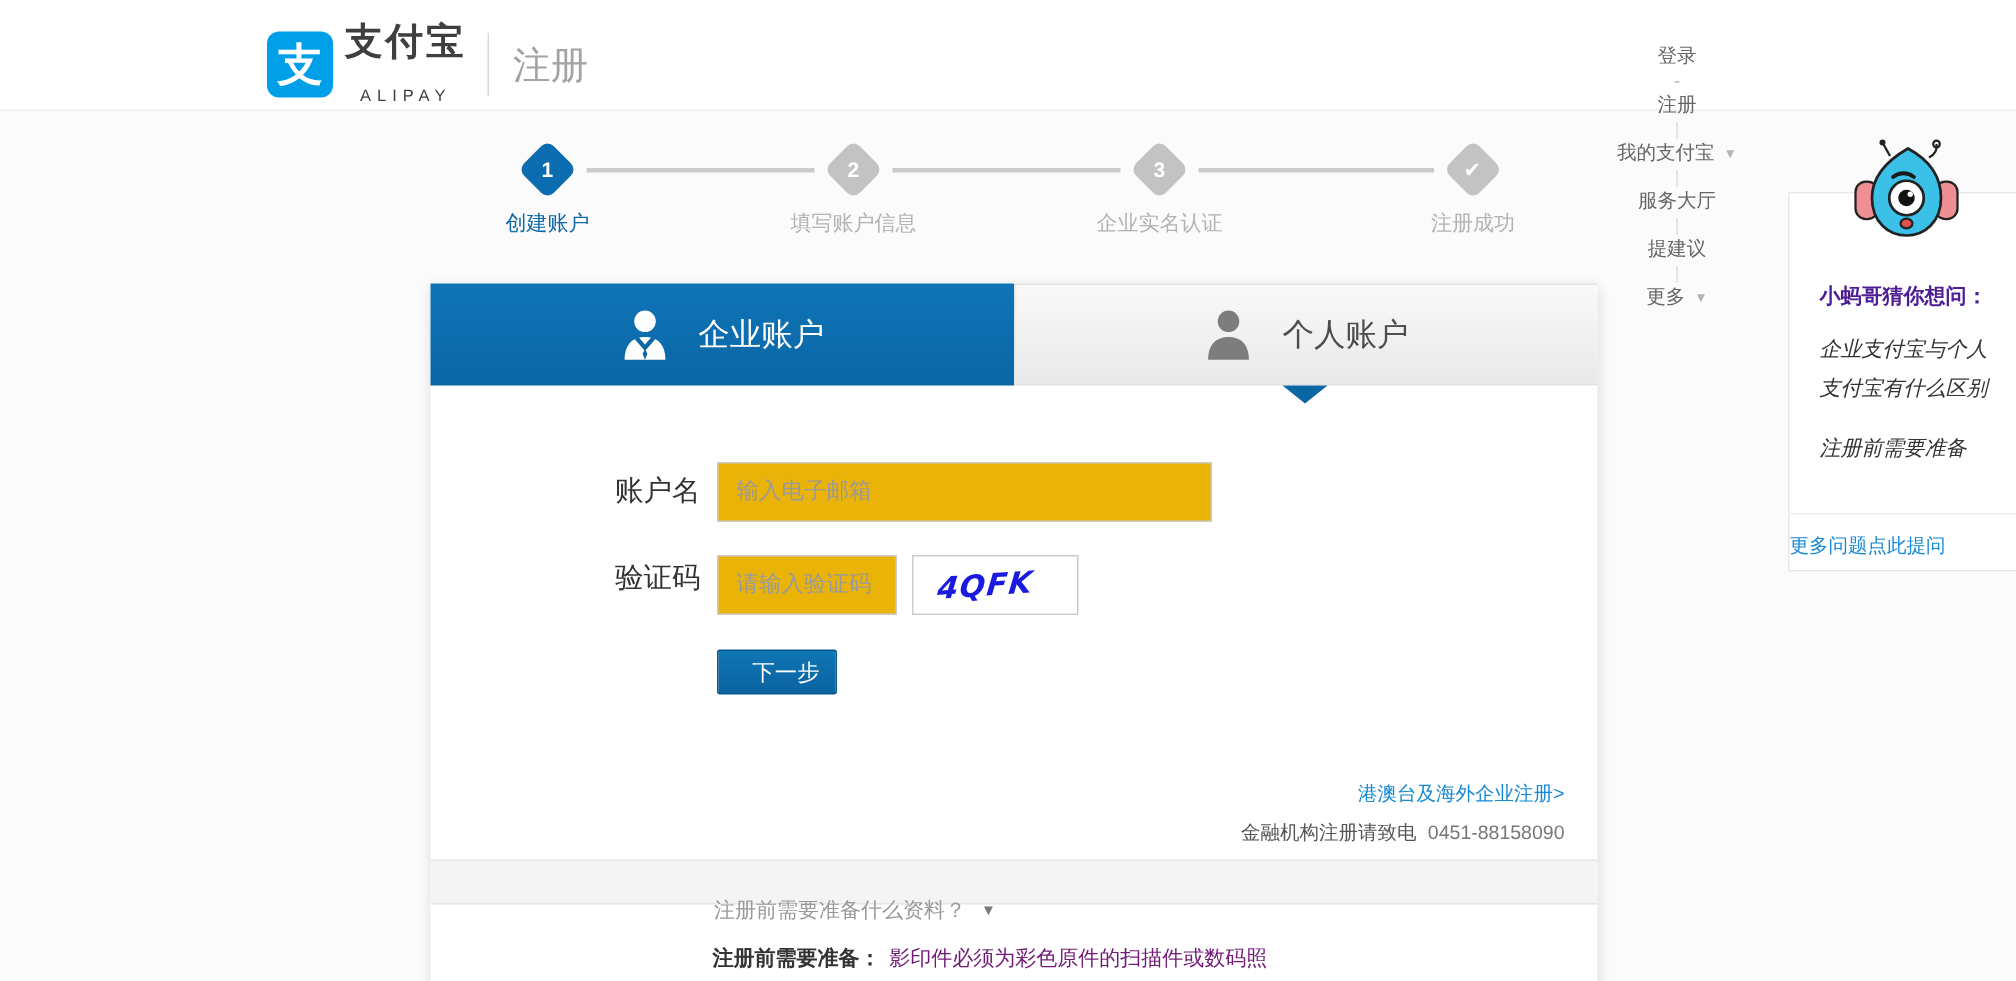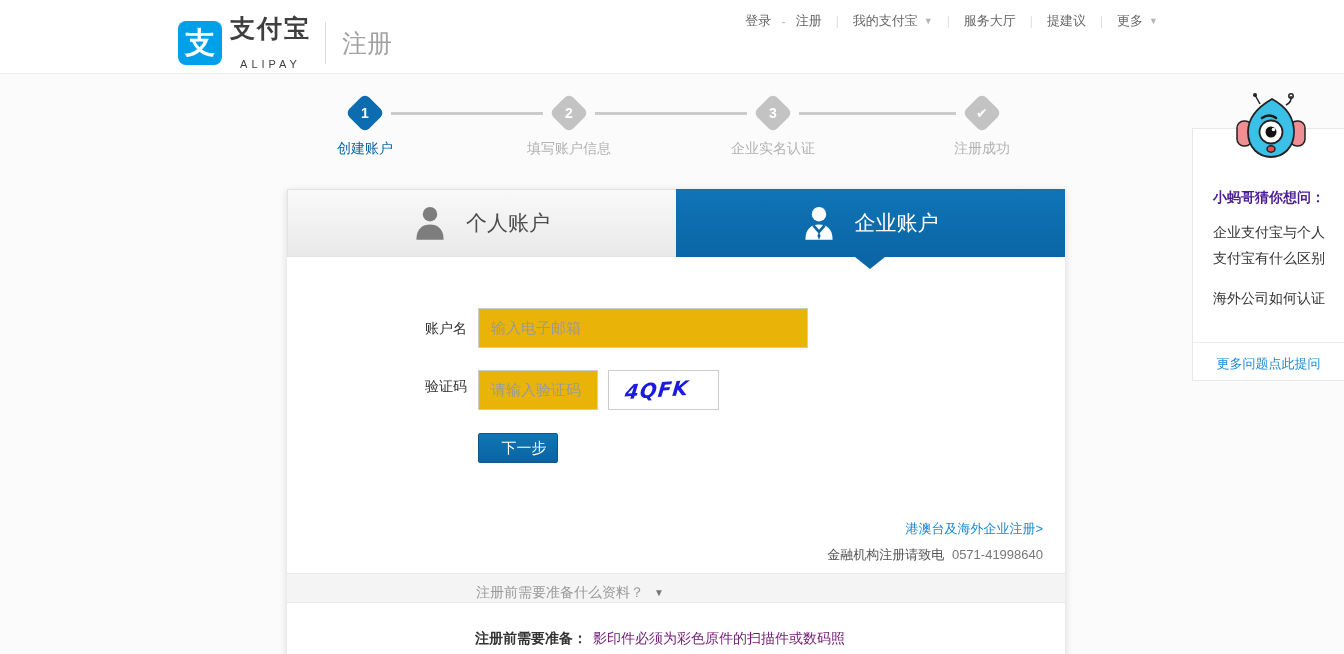--- a/index.html
+++ b/index.html
@@ -9,21 +9,21 @@
   
   .header { position:absolute; top:0; left:0; width:1344px; height:74px; background:#fff; border-bottom:1px solid #ededed; }
   .logo-block { position:absolute; left:178px; top:15px; display:flex; align-items:center; }
   .logo-mark { width:44px; height:44px; background:#00a0e9; border-radius:8px; color:#fff; font-size:30px; font-weight:bold; display:flex; align-items:center; justify-content:center; }
   .brand { margin-left:8px; display:flex; flex-direction:column; align-items:center;gap:16px; }
   .brand-cn { font-size:25px; font-weight:bold; color:#3f3f3f; line-height:26px; letter-spacing:2px; }
   .brand-en { font-size:11px; color:#3f3f3f; letter-spacing:4px; line-height:14px; }
   .logo-divider { width:1px; height:42px; background:#d9d9d9; margin:0 16px 0 14px; }
   .page-label { font-size:25px; color:#a3a3a3; font-weight:normal; }
 
-  .top-nav { position:absolute; right:186px; top:12px; display:flex; align-items:center; font-size:13px; color:#666; }
+  .top-nav { position:absolute; right:186px; top:28px; display:flex; align-items:center; font-size:13px; color:#666;flex-direction:column; }
   .top-nav a { color:#666; text-decoration:none; cursor:pointer; }
   .nav-sep { color:#ddd; margin:0 14px; font-size:12px; }
   .nav-dash { color:#bbb; margin:0 10px; }
   .caret { display:inline-block; margin-left:6px; font-size:9px; color:#b5b5b5; vertical-align:1px; }
 
   
   .steps { position:absolute; left:287px; top:96px; width:778px; height:72px; }
   .connector { position:absolute; height:3px; background:#cbcbcb; top:16px; }
   .c1 { left:104px; width:152px; } .c2 { left:308px; width:152px; } .c3 { left:512px; width:157px; }
   .diamond { position:absolute; top:3px; width:28px; height:28px; border-radius:6px; transform:rotate(45deg); display:flex; align-items:center; justify-content:center; background:#c3c3c3; }
@@ -37,48 +37,48 @@
   
   .card { position:absolute; left:287px; top:189px; width:778px; height:480px; background:#fff; box-shadow:0 2px 8px rgba(0,0,0,0.14); }
   .tabs { position:absolute; left:0; top:0; width:778px; height:68px; display:flex; }
   .tab { width:50%; height:68px; display:flex; align-items:center; justify-content:center; cursor:pointer; }
   .tab-personal { background:linear-gradient(#f9f9f9,#e9e9e9); border:1px solid #e2e2e2; border-right:none; }
   .tab-enterprise { background:linear-gradient(#0f74b6,#0b66a6); }
   .tab-label-personal { font-size:21px; color:#4d4d4d; margin-left:20px; }
   .tab-label-enterprise { font-size:21px; color:#fff; margin-left:20px; }
   .tab-pointer { position:absolute; left:568px; top:68px; width:0; height:0; border-left:15px solid transparent; border-right:15px solid transparent; border-top:12px solid #0b66a6; }
 
-  .form-label { position:absolute; left:0; width:180px; text-align:right; font-size:14px; color:#333; line-height:40px; }
+  .form-label { position:absolute; left:0; width:180px; text-align:right; font-size:19px; color:#333; line-height:40px; }
   .fl1 { top:119px; } .fl2 { top:177px; }
   .text-input { position:absolute; border:1px solid #ccc; background:#eab308; font-size:15px; color:#333; padding:0 12px; outline:none; font-family:Liberation Serif, serif; }
   .text-input::placeholder { color:#9a9a9a; opacity:1; }
   .input-account { left:191px; top:119px; width:330px; height:40px; }
   .input-captcha { left:191px; top:181px; width:120px; height:40px; }
   .captcha-box { position:absolute; left:321px; top:181px; width:111px; height:40px; border:1px solid #ccc; background:#fff; display:flex; align-items:center; cursor:pointer; }
   .captcha-text { font-style:italic; font-weight:900; font-size:20px; color:#1a1ae0; transform:rotate(-4deg) skewX(-10deg); margin-left:16px; letter-spacing:1px; font-family:"DejaVu Sans",sans-serif; }
   .next-btn { position:absolute; left:191px; top:244px; width:80px; height:30px; background:linear-gradient(#1076b4,#0a63a2); border:1px solid #09578c; border-radius:2px; color:#fff; font-size:15px; cursor:pointer; font-family:inherit;padding-left:12px; }
 
   .overseas-link { position:absolute; right:22px; top:331px; font-size:13px; color:#1789d6; text-decoration:none; cursor:pointer; }
   .finance-note { position:absolute; right:22px; top:357px; font-size:13px; }
   .finance-cn { color:#555; } .finance-phone { color:#777; margin-left:4px; }
 
   .accordion { position:absolute; left:0; top:384px; width:778px; height:30px; background:#f4f4f4; border-top:1px solid #e7e7e7; border-bottom:1px solid #e7e7e7; cursor:pointer; }
-  .accordion-text { position:absolute; left:189px; top:4px; line-height:28px; font-size:14px; color:#9a9a9a; }
+  .accordion-text { position:absolute; left:189px; top:18px; line-height:28px; font-size:14px; color:#9a9a9a; }
   .accordion-caret { display:inline-block; margin-left:10px; font-size:10px; color:#777; vertical-align:1px; }
   .prep-line { position:absolute; left:188px; top:441px; font-size:14px; }
   .prep-bold { color:#333; font-weight:bold; }
   .prep-gray { color:#701a75; margin-left:2px; }
 
   
   .helper-card { position:absolute; left:1192px; top:128px; width:153px; height:253px; background:#fff; border:1px solid #e8e8e8; }
   .helper-title { position:absolute; left:20px; top:60px; font-size:14px; font-weight:bold; color:#4c1d95; }
-  .helper-q { position:absolute; left:20px; width:114px; font-size:14px; color:#333; line-height:26px; cursor:pointer; }
+  .helper-q { position:absolute; left:20px; width:114px; font-size:14px; color:#333; line-height:26px; cursor:pointer;font-style:italic; }
   .hq1 { top:90px; } .hq2 { top:156px; }
   .helper-divider { position:absolute; left:0; top:213px; width:100%; border-top:1px solid #ececec; }
-  .helper-link { position:absolute; left:0; top:226px; width:100%; text-align:center; font-size:13px; color:#1789d6; text-decoration:none; cursor:pointer; }
+  .helper-link { position:absolute; left:0; top:226px; width:100%; font-size:13px; color:#1789d6; text-decoration:none; cursor:pointer; }
   .mascot { position:absolute; left:1236px; top:92px; z-index:3; }
 </style>
 </head>
 <body>
 
 <div id="screen">
 
   <div class="header">
     <div class="logo-block">
       <div class="logo-mark">支</div>
@@ -124,72 +124,72 @@
       </div>
 
     <div class="step-label l1 active">创建账户</div>
     <div class="step-label l2">填写账户信息</div>
     <div class="step-label l3">企业实名认证</div>
     <div class="step-label l4">注册成功</div>
   </div>
 
   <div class="card">
     <div class="tabs">
-      <div class="tab tab-personal">
-        <svg width="32" height="36" viewBox="0 0 40 44">
-          <circle cx="20" cy="11" r="9" fill="#7d7d7d"></circle>
-          <path d="M3,43 C3,29 11,24 20,24 C29,24 37,29 37,43 Z" fill="#7d7d7d"></path>
-        </svg>
-        <span class="tab-label-personal">个人账户</span>
-      </div>
       <div class="tab tab-enterprise">
         <svg width="32" height="36" viewBox="0 0 40 44">
           <circle cx="20" cy="11" r="9" fill="#fff"></circle>
           <path d="M3,43 C3,29 11,24 20,24 C29,24 37,29 37,43 Z" fill="#fff"></path>
           <path d="M13,25 L20,33 L27,25" stroke="#0b66a6" stroke-width="3.5" fill="none"></path>
           <path d="M20,34 L18,38 L20,43 L22,38 Z" fill="#0b66a6"></path>
         </svg>
         <span class="tab-label-enterprise">企业账户</span>
       </div>
+      <div class="tab tab-personal">
+        <svg width="32" height="36" viewBox="0 0 40 44">
+          <circle cx="20" cy="11" r="9" fill="#7d7d7d"></circle>
+          <path d="M3,43 C3,29 11,24 20,24 C29,24 37,29 37,43 Z" fill="#7d7d7d"></path>
+        </svg>
+        <span class="tab-label-personal">个人账户</span>
+      </div>
     </div>
     <div class="tab-pointer"></div>
 
     <div class="form-label fl1">账户名</div>
     <input class="text-input input-account" type="text" placeholder="输入电子邮箱" style="">
 
     <div class="form-label fl2">验证码</div>
     <input class="text-input input-captcha" type="text" placeholder="请输入验证码" style="">
     <div class="captcha-box">
       <span class="captcha-text">4QFK</span>
     </div>
 
     <button class="next-btn">下一步</button>
 
     <a class="overseas-link">港澳台及海外企业注册&gt;</a>
     <div class="finance-note">
       <span class="finance-cn">金融机构注册请致电</span>
-      <span class="finance-phone">0571-41998640</span>
+      <span class="finance-phone">0451-88158090</span>
     </div>
 
     <div class="accordion">
       <div class="accordion-text">
         <span>注册前需要准备什么资料？</span><span class="accordion-caret">▼</span>
       </div>
     </div>
 
     <div class="prep-line">
       <span class="prep-bold">注册前需要准备：</span>
       <span class="prep-gray">影印件必须为彩色原件的扫描件或数码照</span>
     </div>
   </div>
 
   <div class="helper-card">
     <div class="helper-title">小蚂哥猜你想问：</div>
     <div class="helper-q hq1">企业支付宝与个人支付宝有什么区别</div>
-    <div class="helper-q hq2">海外公司如何认证</div>
+    <div class="helper-q hq2">注册前需要准备</div>
     <div class="helper-divider"></div>
     <a class="helper-link">更多问题点此提问</a>
   </div>
 
   <svg class="mascot" width="70" height="72" viewBox="0 0 70 72">
 
     <line x1="24" y1="12" x2="19" y2="3" stroke="#222" stroke-width="1.5"></line>
     <circle cx="19" cy="3" r="2" fill="#222"></circle>
     <path d="M50,13 Q56,10 55,4" stroke="#222" stroke-width="1.5" fill="none"></path>
     <circle cx="55" cy="4" r="2.2" fill="none" stroke="#222" stroke-width="1.5"></circle>

